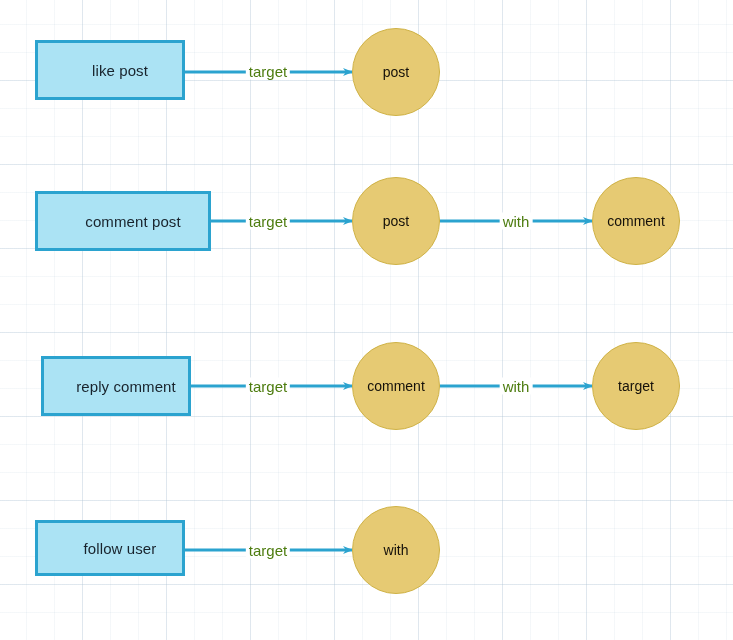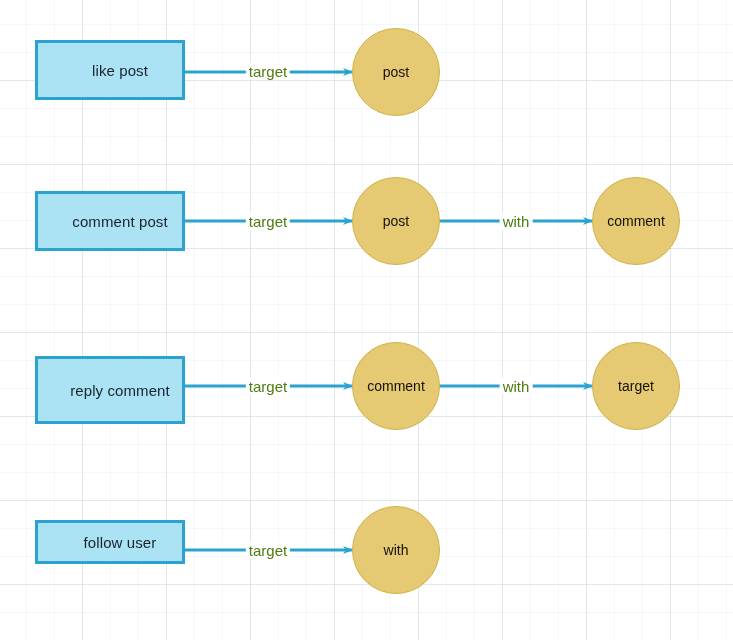--- a/index.html
+++ b/index.html
@@ -88,27 +88,27 @@
         <line x1="440" y1="221" x2="592" y2="221" stroke="#2ba3cf" stroke-width="3" marker-end="url(#arrowhead)"></line>
         <line x1="185" y1="386" x2="352" y2="386" stroke="#2ba3cf" stroke-width="3" marker-end="url(#arrowhead)"></line>
         <line x1="440" y1="386" x2="592" y2="386" stroke="#2ba3cf" stroke-width="3" marker-end="url(#arrowhead)"></line>
         <line x1="185" y1="550" x2="352" y2="550" stroke="#2ba3cf" stroke-width="3" marker-end="url(#arrowhead)"></line>
       </g>
   </svg>
 
   <div id="nodes-group">
       <div class="node-box" style="left: 35px; top: 40px; width: 150px; height: 60px;">like post</div>
       <div class="node-circle" style="left: 352px; top: 28px; width: 88px; height: 88px;">post</div>
-      <div class="node-box" style="left: 35px; top: 191px; width: 150px; height: 60px;">comment post</div>
+      <div class="node-box" style="left: 35px; top: 191px; width: 176px; height: 60px;">comment post</div>
       <div class="node-circle" style="left: 352px; top: 177px; width: 88px; height: 88px;">post</div>
       <div class="node-circle" style="left: 592px; top: 177px; width: 88px; height: 88px;">comment</div>
-      <div class="node-box" style="left: 35px; top: 356px; width: 150px; height: 68px;">reply comment</div>
+      <div class="node-box" style="left: 41px; top: 356px; width: 150px; height: 60px;">reply comment</div>
       <div class="node-circle" style="left: 352px; top: 342px; width: 88px; height: 88px;">comment</div>
       <div class="node-circle" style="left: 592px; top: 342px; width: 88px; height: 88px;">target</div>
-      <div class="node-box" style="left: 35px; top: 520px; width: 150px; height: 44px;">follow user</div>
+      <div class="node-box" style="left: 35px; top: 520px; width: 150px; height: 56px;">follow user</div>
       <div class="node-circle" style="left: 352px; top: 506px; width: 88px; height: 88px;">with</div>
     </div>
   <div id="labels-group">
       <div class="edge-label" style="left: 268px; top: 71px;">target</div>
       <div class="edge-label" style="left: 268px; top: 221px;">target</div>
       <div class="edge-label" style="left: 516px; top: 221px;">with</div>
       <div class="edge-label" style="left: 268px; top: 386px;">target</div>
       <div class="edge-label" style="left: 516px; top: 386px;">with</div>
       <div class="edge-label" style="left: 268px; top: 550px;">target</div>
     </div>

